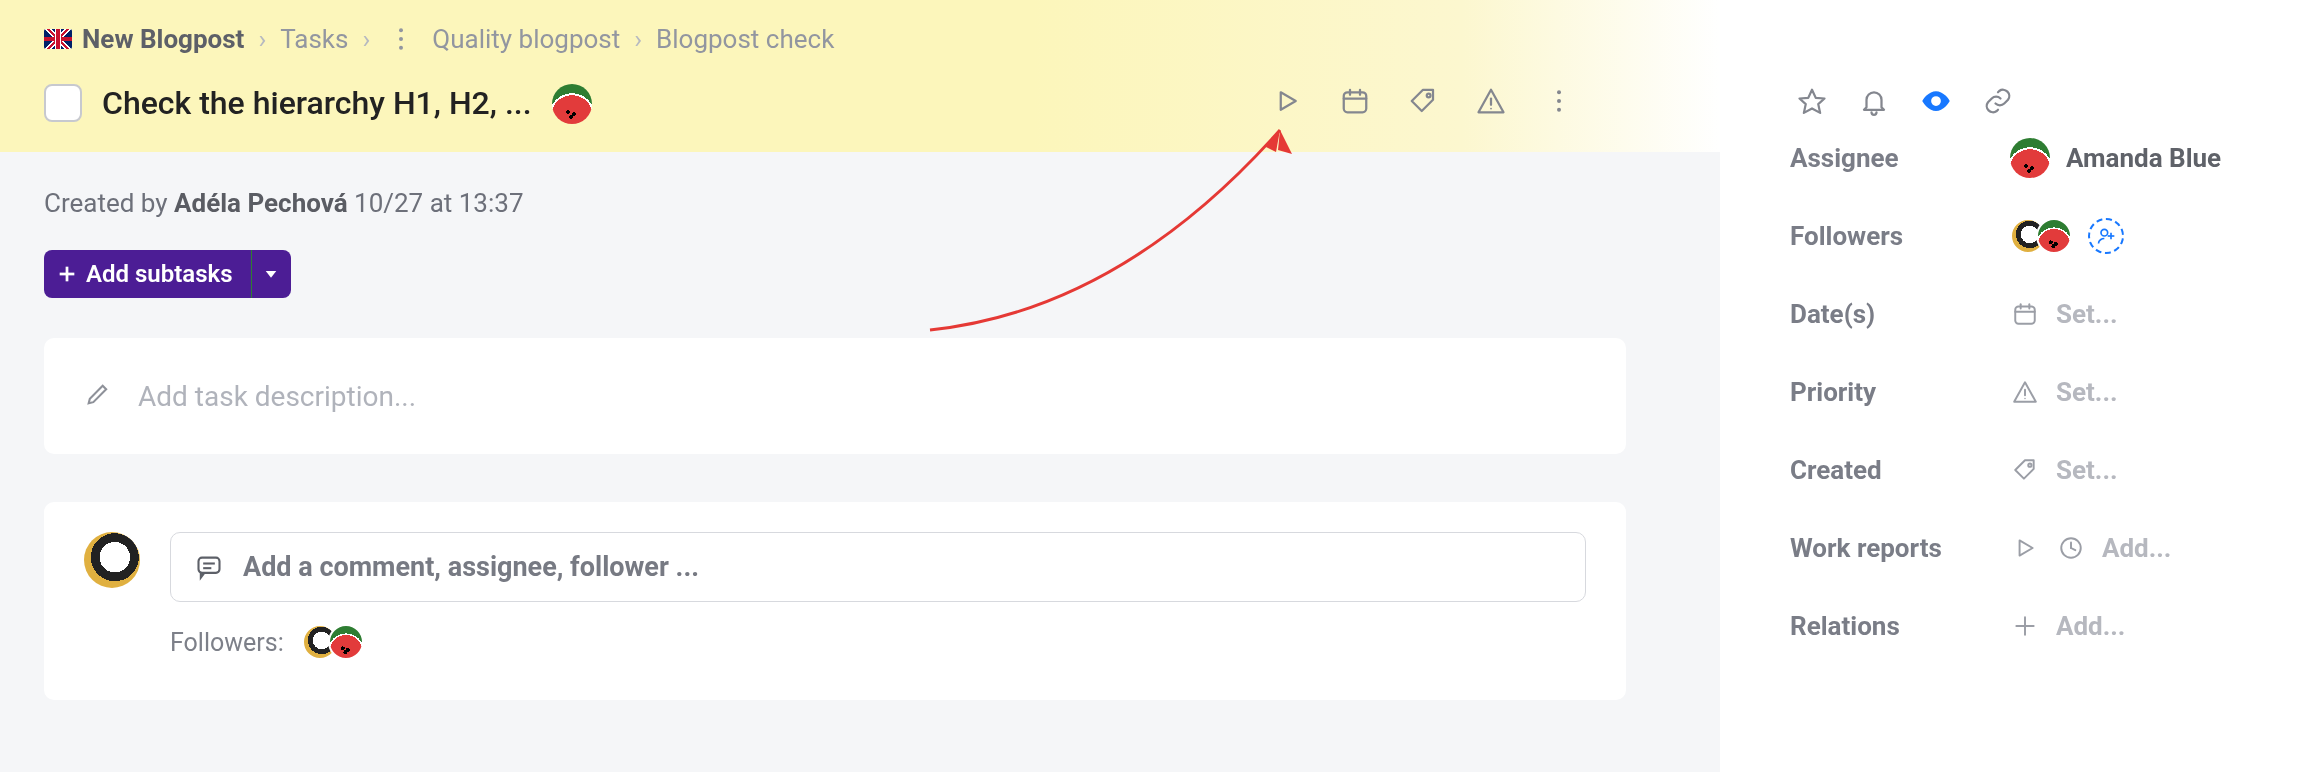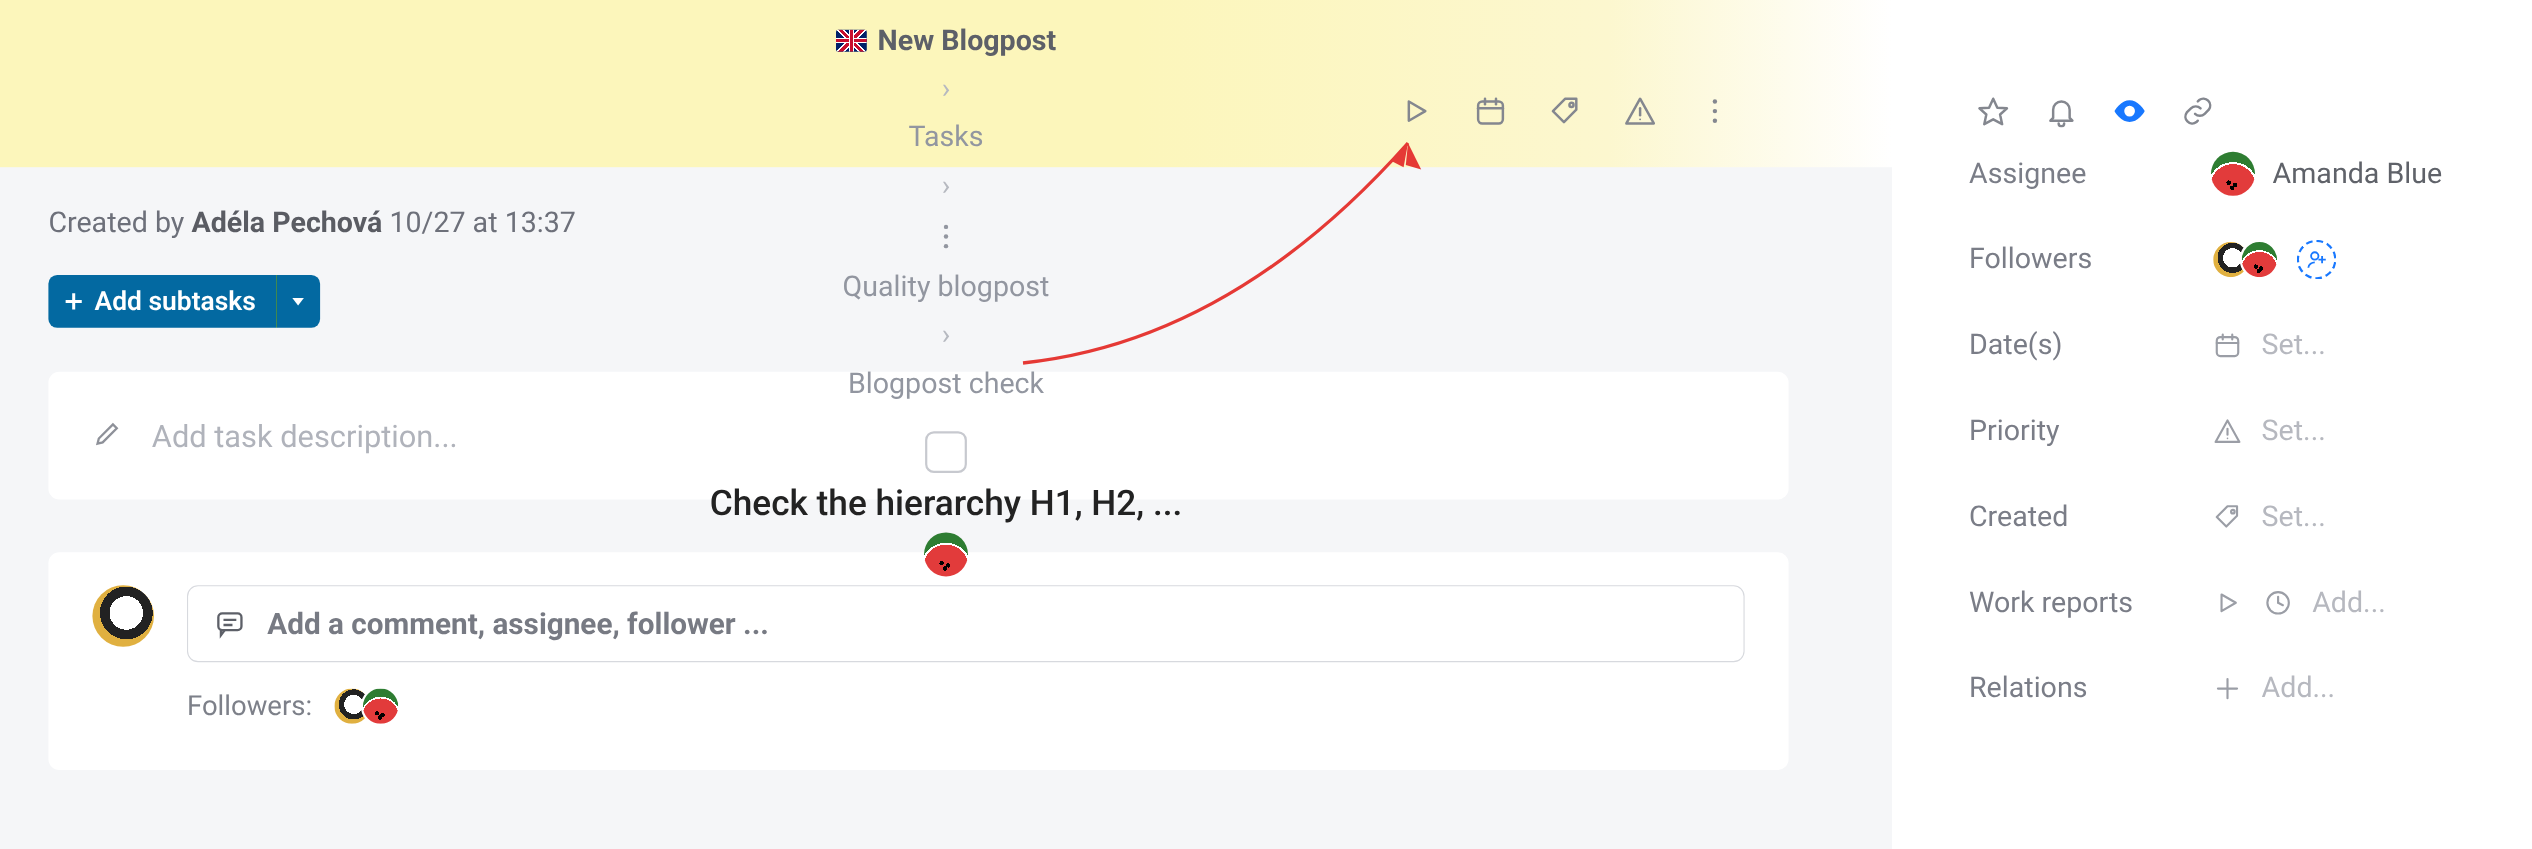--- a/index.html
+++ b/index.html
@@ -1,40 +1,40 @@
 <!DOCTYPE html>
 <html><head>
 <meta charset="utf-8">
 <style>
   * { box-sizing: border-box; margin: 0; padding: 0; }
   html, body { width: 2302px; height: 772px; font-family: -apple-system, BlinkMacSystemFont, "Segoe UI", Roboto, sans-serif; background: #f5f6f8; color: #2d2d2d; }
   .app { width: 2302px; height: 772px; display: flex; }
   .left { width: 1720px; height: 772px; background: #f5f6f8; position: relative; }
-  .right { width: 582px; height: 772px; background: #ffffff; padding: 46px 60px 0 70px; }
+  .right { width: 582px; height: 772px; background: #ffffff; padding: 46px 60px 0 70px; font-weight: bold; }
 
   
   .hdr {
     width: 1720px; height: 152px;
     background: linear-gradient(90deg, #fcf6bb 0%, #fcf6bb 60%, #fcf7cf 85%, #fff 100%);
     padding: 22px 44px 0 44px;
   }
-  .breadcrumb { display: flex; align-items: center; gap: 14px; font-size: 26px; color: #9296a0; flex-direction: column; }
+  .breadcrumb { display: flex; align-items: center; gap: 14px; font-size: 26px; color: #9296a0; }
   .bc-item { display: inline-flex; align-items: center; gap: 10px; }
   .bc-strong { color: #5d6068; font-weight: 700; }
   .flag { width: 28px; height: 20px; background: linear-gradient(180deg, #012169 0%, #012169 100%); position: relative; display:inline-block; border-radius:2px; overflow:hidden; }
   .flag::before,.flag::after{content:"";position:absolute;left:0;top:0;right:0;bottom:0;}
   .flag::before{background:
      linear-gradient(45deg,transparent 42%,#fff 42%,#fff 46%,#C8102E 46%,#C8102E 54%,#fff 54%,#fff 58%,transparent 58%),
      linear-gradient(-45deg,transparent 42%,#fff 42%,#fff 46%,#C8102E 46%,#C8102E 54%,#fff 54%,#fff 58%,transparent 58%);}
   .flag::after{background:
      linear-gradient(90deg,transparent 41%,#fff 41%,#fff 44%,#C8102E 44%,#C8102E 56%,#fff 56%,#fff 59%,transparent 59%),
      linear-gradient(0deg ,transparent 38%,#fff 38%,#fff 42%,#C8102E 42%,#C8102E 58%,#fff 58%,#fff 62%,transparent 62%);}
   .chev { color:#b6b9c0; }
 
-  .title-row { display:flex; align-items:center; gap:8px; margin-top:28px;flex-direction:column; }
+  .title-row { display:flex; align-items:flex-start; gap:20px; margin-top:28px; }
   .checkbox { width:38px; height:38px; border:2px solid #c7c9cf; border-radius:8px; background:#fff; }
   .title { font-size:32px; font-weight:500; color:#222; }
   
   .avatar, .avatar-sm { border-radius:50%; background:
     radial-gradient(circle at 50% 80%, #e23b3b 0%, #e23b3b 55%, #fff 55%, #fff 60%, #2e7d32 60%, #2e7d32 100%);
     position:relative; overflow:hidden; }
   .avatar::after, .avatar-sm::after{content:"";position:absolute;inset:0;background:
     radial-gradient(circle at 40% 70%, #000 0 2px, transparent 2px),
     radial-gradient(circle at 55% 75%, #000 0 2px, transparent 2px),
     radial-gradient(circle at 48% 82%, #000 0 2px, transparent 2px);}
@@ -60,21 +60,21 @@
   .arrow svg { width:420px; height:240px; }
   .arrow path { stroke:#e53935; stroke-width:3; fill:none; }
   .arrow .head { fill:#e53935; stroke:none; }
 
   
   .body { padding: 36px 44px 0 44px; }
   .created { font-size:26px; color:#6d707a; margin-bottom:32px; }
   .created b { color:#5a5c63; font-weight:700; }
 
   .addsub { display:inline-flex; height:48px; }
-  .addsub-main, .addsub-caret { background:#0369a1; color:#fff; display:inline-flex; align-items:center; font-size:24px; font-weight:600; }
+  .addsub-main, .addsub-caret { background:#4c1d95; color:#fff; display:inline-flex; align-items:center; font-size:24px; font-weight:600; }
   .addsub-main { border-radius:8px 0 0 8px; padding:0 18px 0 12px; gap:8px; }
   .addsub-main svg { width:22px; height:22px; stroke:#fff; stroke-width:3; fill:none; }
   .addsub-caret { border-left:1px solid #2e7d32; border-radius:0 8px 8px 0; width:40px; justify-content:center; }
   .addsub-caret svg { width:18px; height:18px; fill:#fff; }
 
   .desc-card { margin-top:40px; width:1582px; height:116px; background:#fff; border-radius:10px; display:flex; align-items:center; padding:0 40px; gap:26px; }
   .desc-card .pencil svg { width:28px; height:28px; stroke:#8e9199; stroke-width:1.8; fill:none; }
   .desc-card .ph { font-size:28px; color:#b0b3bb; }
 
   .comment-block { margin-top:48px; width:1582px; background:#fff; border-radius:10px; padding:30px 40px 40px 40px; display:flex; gap:30px; align-items:flex-start; }

